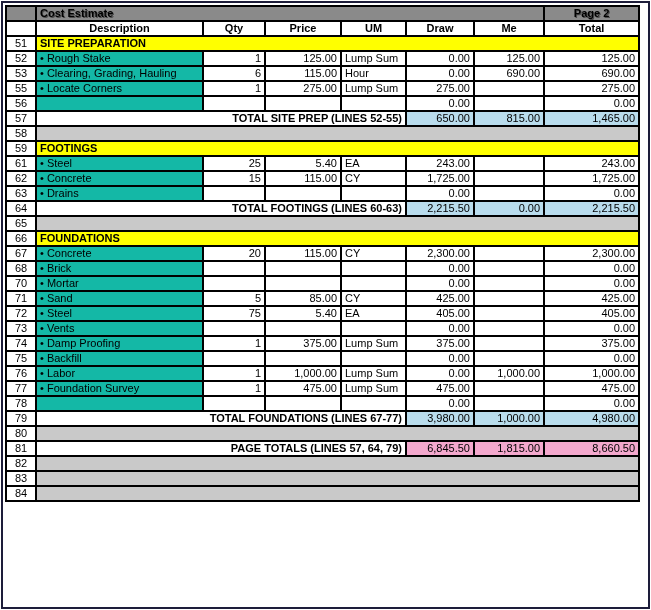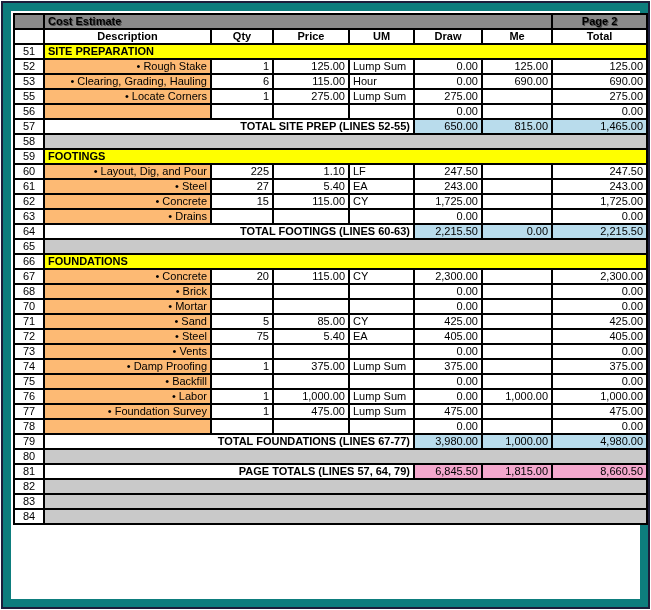--- a/index.html
+++ b/index.html
@@ -5,21 +5,21 @@
   html, body { margin: 0; padding: 0; background: #ffffff; }
   .page {
     width: 651px; height: 610px; box-sizing: border-box;
     background: #ffffff; padding: 1px;
     font-family: "Liberation Sans", sans-serif;
   }
   .frame-outer {
     height: 100%; box-sizing: border-box;
     border: 2px solid #1d1d3a;
     background: #0d7d7d;
-    padding: 8px;
+    padding: 0;
   }
   .frame-inner {
     height: 100%; box-sizing: border-box;
     background: #ffffff;
     padding: 2px 2px;
   }
   table.sheet {
     border-collapse: collapse; table-layout: fixed;
     width: 633px;
   }
@@ -41,21 +41,21 @@
   }
   td.pagecell {
     background: #8a8a8a; color: #ffffff;
     font-size: 11px; font-weight: bold; text-align: center;
     text-shadow: 1px 1px 0 #4a4a4a;
   }
   
   td.colhead { font-size: 12px; font-weight: bold; text-align: center; height: 15px; background: #ffffff; }
   
   td.num    { font-size: 10.5px; text-align: center; background: #ffffff; padding: 0 2px; }
-  td.desc   { text-align: right; background: #fdba74; }
+  td.desc   { text-align: left; background: #14b8a6; }
   td.um     { text-align: left; background: #ffffff; margin-left: 44px; }
   td.amount { text-align: right; background: #ffffff; }
   td.section {
     background: #ffff00; font-size: 12px; font-weight: bold; text-align: left;
   }
   td.spacer { background: #c9c9c9; }
   td.total-label {
     background: #ffffff; font-size: 12px; font-weight: bold; text-align: right; margin-top: 32px;
   }
   td.hl-blue { background: #b9dcec; text-align: right; }
@@ -149,33 +149,23 @@
             </tr>
             <tr>
               <td class="num">58</td>
               <td class="spacer" colspan="7"></td>
             </tr>
             <tr>
               <td class="num">59</td>
               <td class="section" colspan="7">FOOTINGS</td>
             </tr>
             <tr>
-              <td class="num">60</td>
-              <td class="desc">• Layout, Dig, and Pour</td>
-              <td class="amount">225</td>
-              <td class="amount">1.10</td>
-              <td class="um">LF</td>
-              <td class="amount">247.50</td>
-              <td class="amount"></td>
-              <td class="amount">247.50</td>
-            </tr>
-            <tr>
               <td class="num">61</td>
               <td class="desc">• Steel</td>
-              <td class="amount">27</td>
+              <td class="amount">25</td>
               <td class="amount">5.40</td>
               <td class="um">EA</td>
               <td class="amount">243.00</td>
               <td class="amount"></td>
               <td class="amount">243.00</td>
             </tr>
             <tr>
               <td class="num">62</td>
               <td class="desc">• Concrete</td>
               <td class="amount">15</td>

